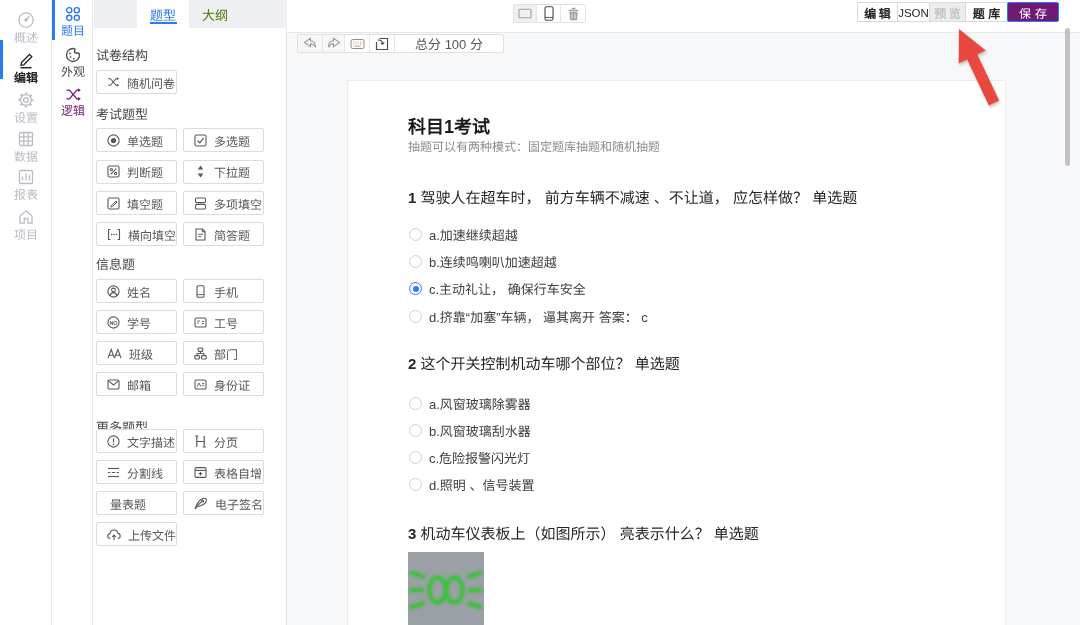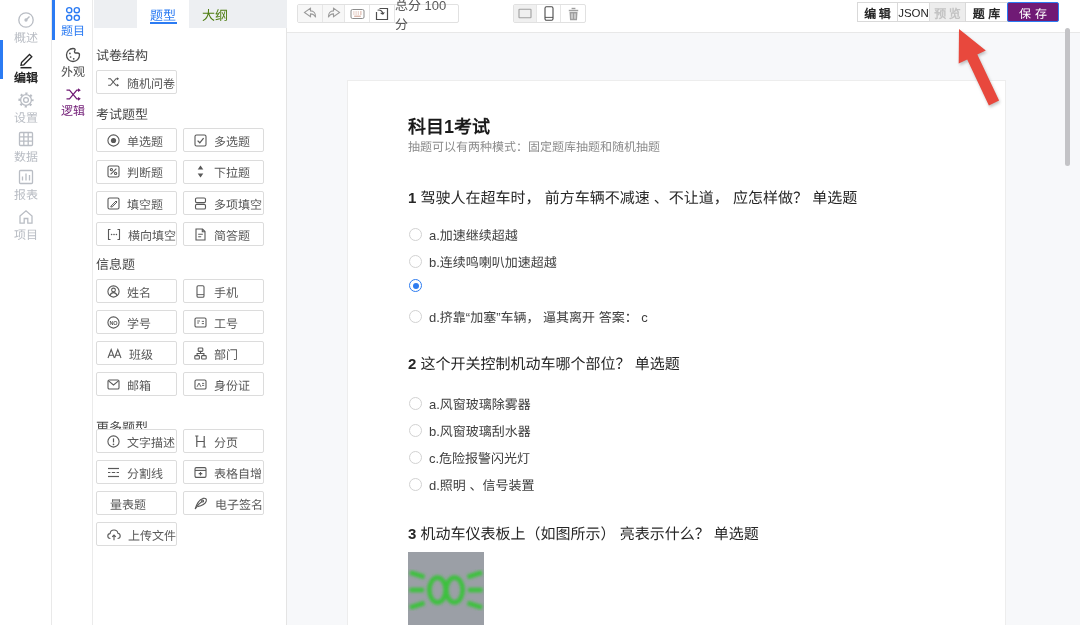--- a/index.html
+++ b/index.html
@@ -305,21 +305,21 @@
     <path d="M1.5 3.2 h3 L11.8 11.8 h2.4"></path>
     <path d="M1.5 11.8 h3 L11.8 3.2 h2.4"></path>
     <path d="M13 1.3 L15.8 3.2 L13 5.1" fill="currentColor" stroke="none"></path>
     <path d="M13 9.9 L15.8 11.8 L13 13.7" fill="currentColor" stroke="none"></path>
   </svg>
   <span class="lbl">逻辑</span>
 </div>
 
 <div class="abs" id="topbar"></div>
 
-<div class="tgroup" style="left:297px;width:162px;">
+<div class="tgroup" style="left:297px;width:207px;margin-top:30px;">
   <div class="tcell" style="width:25px;background:#f7f7f7;">
     <svg width="14" height="13" viewBox="0 0 14 13" fill="none" stroke="#9a9a9a" stroke-width="1.1">
       <path d="M7.5 1.2 L1.5 5.4 L7.5 9.6 V6.9 C10 6.9 11.6 8 12.6 10.3 C12.9 6 10.6 3.9 7.5 3.9 Z"></path>
     </svg>
   </div>
   <div class="tcell" style="width:22px;background:#f7f7f7;">
     <svg width="14" height="13" viewBox="0 0 14 13" fill="none" stroke="#9a9a9a" stroke-width="1.1" transform="scale(-1,1)">
       <path d="M7.5 1.2 L1.5 5.4 L7.5 9.6 V6.9 C10 6.9 11.6 8 12.6 10.3 C12.9 6 10.6 3.9 7.5 3.9 Z"></path>
     </svg>
   </div>
@@ -373,20 +373,21 @@
 <div class="opt" style="top:225px;">
     <span class="radio"></span>
     <span class="otext">a.加速继续超越</span>
   </div>
 <div class="opt" style="top:252px;">
     <span class="radio"></span>
     <span class="otext">b.连续鸣喇叭加速超越</span>
   </div>
 <div class="opt" style="top:279px;">
     <span class="radio sel"></span>
+    <span class="otext">c.主动礼让， 确保行车安全</span>
   </div>
 <div class="opt" style="top:307px;">
     <span class="radio"></span>
     <span class="otext">d.挤靠“加塞”车辆， 逼其离开 答案： c</span>
   </div>
 
 <div class="qtitle" style="top:352px;"><b>2</b> 这个开关控制机动车哪个部位？ 单选题</div>
 <div class="opt" style="top:393.5px;">
     <span class="radio"></span>
     <span class="otext">a.风窗玻璃除雾器</span>

